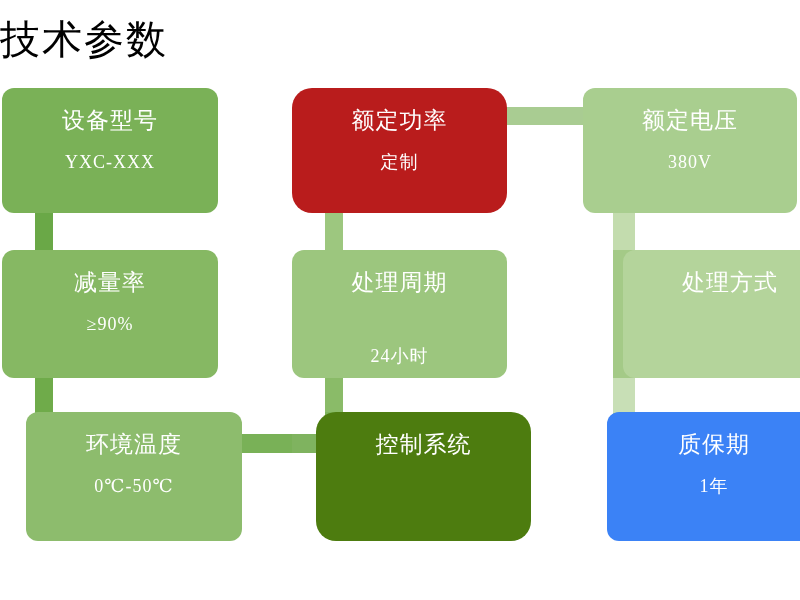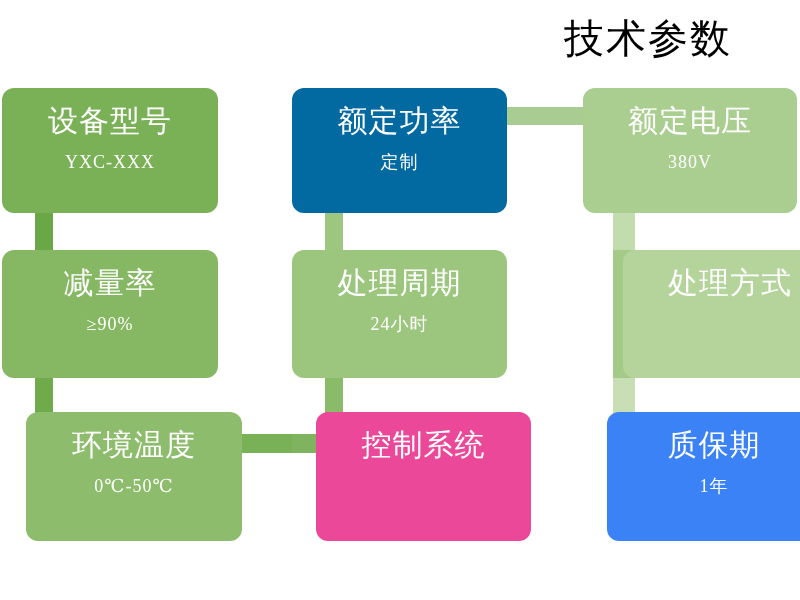--- a/index.html
+++ b/index.html
@@ -6,40 +6,40 @@
   .slide{
     position:relative;
     width:800px;height:600px;
     background:#ffffff;
     overflow:hidden;
     font-family:"Liberation Sans","DejaVu Sans",sans-serif;
   }
   .title{
     position:absolute;
     left:0;top:16px;width:732px;
-    text-align:right;
+    text-align:left;
     font-size:40px;
     line-height:46px;
     letter-spacing:2px;
     color:#000000;
-    font-family:Liberation Serif, serif;
+    font-family:Liberation Sans, sans-serif;
   }
   .card{
     position:absolute;
     border-radius:12px;
     display:flex;
     flex-direction:column;
     align-items:center;
     padding-top:14px;
     box-sizing:border-box;
     color:#ffffff;
     font-family:"Liberation Serif","DejaVu Serif",serif;
   }
   .card .label{
-    font-size:30px;
+    font-size:23px;
     line-height:38px;
     letter-spacing:1px;
     white-space:nowrap;
   }
   .card .value{
     font-size:18px;
     line-height:44px;
     letter-spacing:1px;
     white-space:nowrap;
   }
@@ -112,44 +112,44 @@
     <div class="seg sT"></div>
     <div class="seg sU"></div>
     <div class="seg sV"></div>
     <div class="seg sW"></div>
   </div>
 
   <div class="card r1 c1" style="background: rgb(122, 177, 87);">
     <div class="label">设备型号</div>
     <div class="value">YXC-XXX</div>
   </div>
-  <div class="card r1 c2" style="background: #0369a1;">
+  <div class="card r1 c2" style="background: #b91c1c; border-radius: 20px;">
     <div class="label">额定功率</div>
     <div class="value">定制</div>
   </div>
   <div class="card r1 c3" style="background: rgb(169, 206, 143);">
     <div class="label">额定电压</div>
     <div class="value">380V</div>
   </div>
   <div class="card r2 c1" style="background: rgb(134, 184, 99);">
     <div class="label">减量率</div>
     <div class="value">≥90%</div>
   </div>
-  <div class="card r2 c2" style="background: rgb(156, 198, 126);">
+  <div class="card r2 c2" style="background: rgb(156, 198, 126); justify-content: space-between;">
     <div class="label">处理周期</div>
     <div class="value">24小时</div>
   </div>
   <div class="card r2 c3" style="background: rgb(180, 212, 155); margin-left: 40px;">
     <div class="label">处理方式</div>
   </div>
   <div class="card r3 c1" style="background: rgb(141, 188, 109);">
     <div class="label">环境温度</div>
     <div class="value">0℃-50℃</div>
   </div>
-  <div class="card r3 c2" style="background: #ec4899;">
+  <div class="card r3 c2" style="background: #4d7c0f; border-radius: 20px;">
     <div class="label">控制系统</div>
   </div>
   <div class="card r3 c3" style="background: #3b82f6;">
     <div class="label">质保期</div>
     <div class="value">1年</div>
   </div>
 
 </div>
 
 </body></html>

